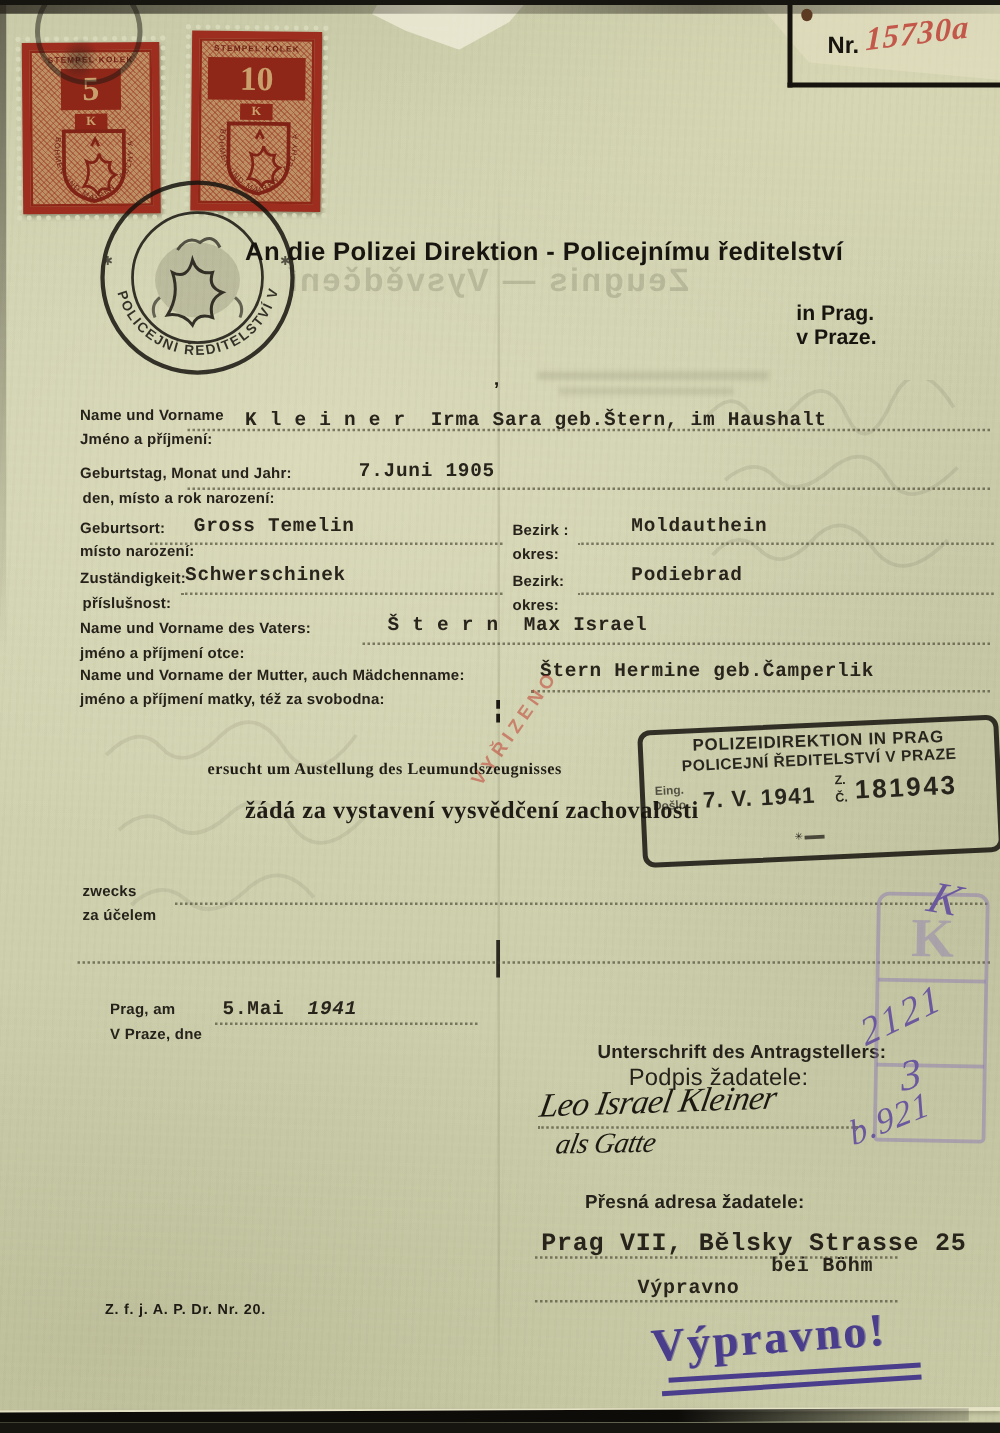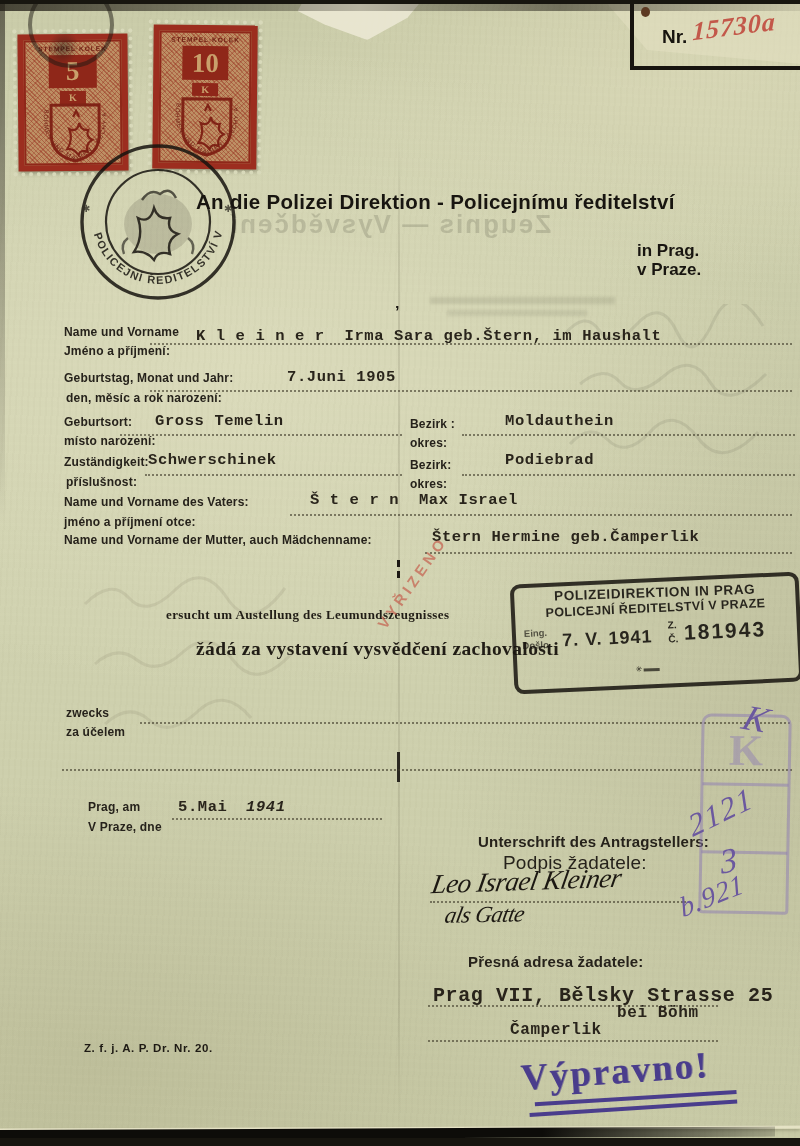--- a/index.html
+++ b/index.html
@@ -92,21 +92,21 @@
           <text font-size="6" letter-spacing="1" fill="#6f2015">
             <textPath href="#arc5">BÖHMEN·UND·MÄHREN · ČECHY·A·MORAVA</textPath>
           </text>
         </svg>
       </div>
     </div>
 
     <div class="abs stamp" style="left:153px;top:21px;width:104px;height:144px;z-index:2;transform:rotate(.6deg);">
       <div class="stamp-inner">
         <div class="stamp-title">STEMPEL·KOLEK</div>
-        <div class="stamp-panel" style="width:46px;height:34px;">
+        <div class="stamp-panel" style="width:78px;height:34px;">
           <span class="stamp-num" style="font-size:27px;">10</span>
         </div>
         <div class="stamp-panel" style="top:50px;width:26px;height:13px;">
           <span class="stamp-num" style="font-size:10px;">K</span>
         </div>
         <svg class="abs" style="left:8px;top:63px;" width="76" height="62" viewBox="0 0 76 60">
           <path d="M14,2 h48 v30 q0,20 -24,26 q-24,-6 -24,-26 z" fill="none" stroke="#802316" stroke-width="3"></path>
           <path d="M30,46 q6,-10 2,-20 q8,4 10,-6 q2,8 9,7 q-3,7 4,10 q-7,4 -5,12 q-7,-3 -9,3 q-5,-7 -11,-6 z M36,14 l3,-6 l3,6" fill="none" stroke="#802316" stroke-width="2.2"></path>
           <defs>
               <path id="arc10" d="M8,6 q-8,34 30,52 q38,-18 30,-52"></path>
@@ -151,21 +151,21 @@
     <div class="abs" style="left:397px;top:748px;width:3px;height:30px;background:#1b1713;opacity:.9;"></div>
 
     <div class="abs lbl" style="left:64px;top:322px;">Name und Vorname</div>
     <div class="abs typed" style="left:196px;top:323px;z-index:4;">K l e i n e r  Irma Sara geb.Štern, im Haushalt</div>
     <div class="abs dots" style="left:150px;top:339px;width:642px;"></div>
     <div class="abs lbl" style="left:64px;top:341px;">Jméno a příjmení:</div>
 
     <div class="abs lbl" style="left:64px;top:368px;">Geburtstag, Monat und Jahr:</div>
     <div class="abs typed" style="left:287px;top:364px;z-index:4;">7.Juni 1905</div>
     <div class="abs dots" style="left:150px;top:386px;width:642px;"></div>
-    <div class="abs lbl" style="left:66px;top:388px;">den, měsíc a rok narození:</div>
+    <div class="abs lbl" style="left:66px;top:388px;">den, místo a rok narození:</div>
 
     <div class="abs lbl" style="left:64px;top:412px;">Geburtsort:</div>
     <div class="abs typed" style="left:155px;top:408px;z-index:4;">Gross Temelin</div>
     <div class="abs dots" style="left:120px;top:430px;width:282px;"></div>
     <div class="abs lbl" style="left:410px;top:414px;">Bezirk :</div>
     <div class="abs typed" style="left:505px;top:408px;z-index:4;">Moldauthein</div>
     <div class="abs dots" style="left:462px;top:430px;width:333px;"></div>
     <div class="abs lbl" style="left:64px;top:431px;">místo narození:</div>
     <div class="abs lbl" style="left:410px;top:433px;">okres:</div>
 
@@ -179,20 +179,21 @@
     <div class="abs lbl" style="left:410px;top:474px;">okres:</div>
 
     <div class="abs lbl" style="left:64px;top:492px;">Name und Vorname des Vaters:</div>
     <div class="abs typed" style="left:310px;top:487px;z-index:4;">Š t e r n  Max Israel</div>
     <div class="abs dots" style="left:290px;top:510px;width:502px;"></div>
     <div class="abs lbl" style="left:64px;top:512px;">jméno a příjmení otce:</div>
 
     <div class="abs typed" style="left:432px;top:524px;z-index:4;">Štern Hermine geb.Čamperlik</div>
     <div class="abs lbl" style="left:64px;top:530px;">Name und Vorname der Mutter, auch Mädchenname:</div>
     <div class="abs dots" style="left:425px;top:548px;width:367px;"></div>
+    <div class="abs lbl" style="left:64px;top:549px;">jméno a příjmení matky, též za svobodna:</div>
 
     <div class="abs" style="left:374px;top:618px;transform:rotate(-55deg);transform-origin:left top;
                 font-weight:700;font-size:15px;letter-spacing:4px;color:rgba(193,62,50,.55);z-index:5;">VYŘIZENO</div>
 
     <div class="abs seriftxt" style="left:166px;top:603px;font-size:13px;letter-spacing:.4px;z-index:4;text-align:center;">ersucht um Austellung des Leumundszeugnisses</div>
     <div class="abs seriftxt" style="left:196px;top:634px;font-size:19.5px;letter-spacing:.4px;z-index:4;">žádá za vystavení vysvědčení zachovalosti</div>
 
     <div class="abs" style="left:512px;top:574px;width:281px;height:102px;border:4px solid rgba(22,19,14,.85);
                 border-radius:10px;transform:rotate(-2.6deg);z-index:5;color:rgba(22,19,14,.9);">
       <div class="abs" style="left:0;right:0;top:3px;text-align:center;font-weight:700;font-size:13.5px;letter-spacing:.6px;transform:rotate(.6deg);">POLIZEIDIREKTION IN PRAG</div>
@@ -232,21 +233,21 @@
     <div class="abs lbl" style="left:478px;top:830px;font-size:15px;font-weight:700;">Unterschrift des Antragstellers:</div>
     <div class="abs lbl" style="left:503px;top:849px;font-size:19px;font-weight:400;">Podpis žadatele:</div>
     <div class="abs sig" style="left:432px;top:862px;font-size:27px;transform:rotate(-2deg) skewX(-12deg);z-index:6;">Leo Israel Kleiner</div>
     <div class="abs dots" style="left:430px;top:897px;width:256px;"></div>
     <div class="abs sig" style="left:445px;top:898px;font-size:23px;transform:rotate(-1deg) skewX(-12deg);z-index:6;">als Gatte</div>
 
     <div class="abs lbl" style="left:468px;top:950px;font-size:15px;font-weight:700;">Přesná adresa žadatele:</div>
     <div class="abs typed" style="left:433px;top:980px;font-size:20px;z-index:4;">Prag VII, Bělsky Strasse 25</div>
     <div class="abs dots" style="left:428px;top:1001px;width:290px;"></div>
     <div class="abs typed" style="left:617px;top:1000px;font-size:16px;z-index:4;">bei Böhm</div>
-    <div class="abs typed" style="left:510px;top:1017px;font-size:16px;z-index:4;">Čamperlik</div>
+    <div class="abs typed" style="left:510px;top:1017px;font-size:16px;z-index:4;">Výpravno</div>
     <div class="abs dots" style="left:428px;top:1036px;width:290px;"></div>
 
     <div class="abs" style="left:84px;top:1038px;font-weight:700;font-size:11.5px;letter-spacing:.6px;color:#1e1a14;">Z. f. j. A. P. Dr. Nr. 20.</div>
 
     <div class="abs" style="left:522px;top:1044px;width:230px;height:80px;transform:rotate(-4deg);z-index:6;color:#4a3d8c;">
       <div class="seriftxt" style="font-size:37px;letter-spacing:2px;color:#4a3d8c;text-shadow:1px 0 0 rgba(74,61,140,.5);">Výpravno!</div>
       <div class="abs" style="left:12px;top:48px;width:202px;height:4px;background:#4a3d8c;transform:rotate(.5deg);"></div>
       <div class="abs" style="left:6px;top:58px;width:208px;height:4px;background:#4a3d8c;transform:rotate(.3deg);"></div>
     </div>
 

